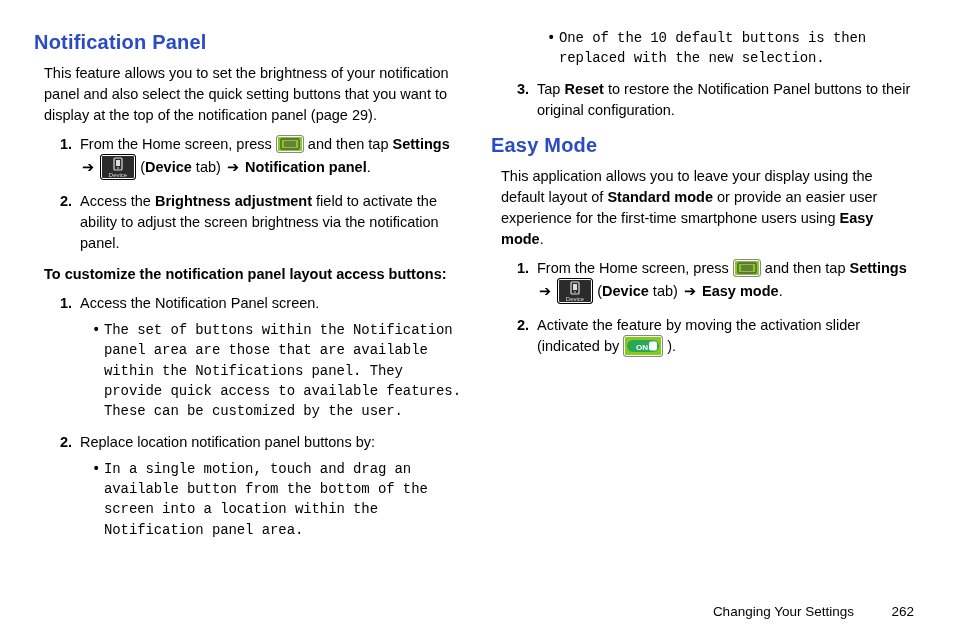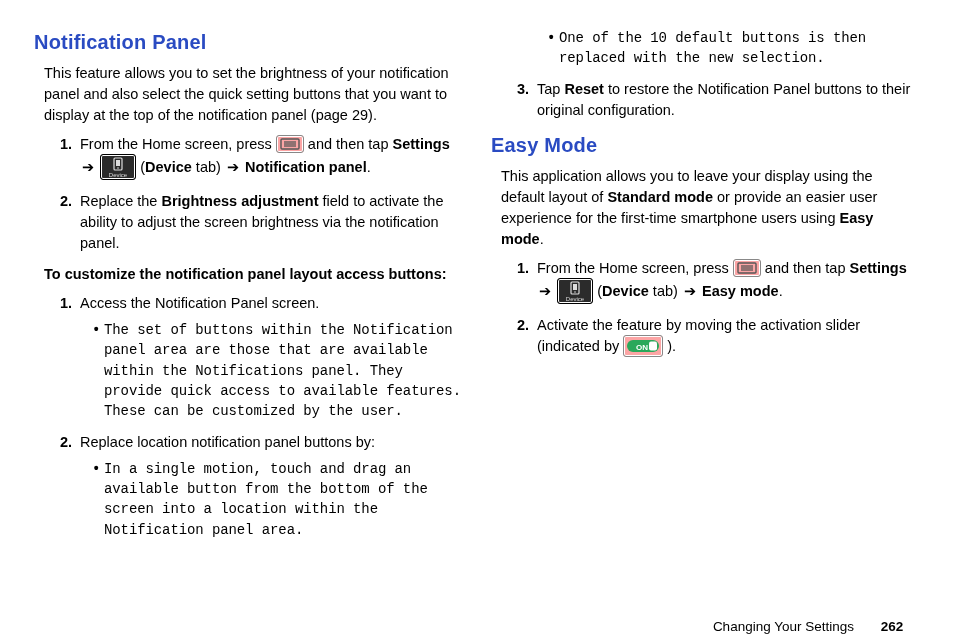--- a/index.html
+++ b/index.html
@@ -8,21 +8,21 @@
     width: 954px;
     height: 636px;
     background: #fff;
     font-family: Arial, Helvetica, sans-serif;
     color: #000;
   }
   .page {
     box-sizing: border-box;
     width: 954px;
     height: 636px;
-    padding: 28px 34px 2px 34px;
+    padding: 28px 34px 17px 34px;
     display: flex;
     flex-direction: column;
   }
   .cols {
     display: flex;
     gap: 28px;
     flex: 1 1 auto;
   }
   .col {
     width: 50%;
@@ -82,21 +82,21 @@
     top: 0;
     font-weight: 700;
   }
   .b { font-weight: 700; }
   .arrow { font-weight: 400; padding: 0 2px; }
   .icon-box {
     display: inline-block;
     vertical-align: middle;
     border: 1px solid #888;
     border-radius: 3px;
-    background: #fca5a5;
+    background: #84cc16;
     box-shadow: inset 0 0 0 1px #fff;
     box-sizing: border-box;
   }
   .menu-btn {
     width: 28px;
     height: 18px;
     position: relative;
     top: -1px;
   }
   .menu-btn svg { display: block; margin: 2px auto; }
@@ -119,23 +119,22 @@
   .toggle-on svg { display:block; }
   .footer {
     text-align: right;
     font-size: 13.5px;
     padding-right: 6px;
     padding-top: 6px;
   }
   .footer .pg {
     display: inline-block;
     width: 44px;
-    text-align: center;
+    text-align: right;
     padding-left: 16px;
-    font-weight: bold;
   }
 </style>
 </head>
 <body>
 
 <div class="page">
   <div class="cols">
 
     <div class="col">
       <div class="heading">Notification Panel</div>
@@ -161,21 +160,21 @@
               <rect x="15" y="5" width="4" height="6" fill="#ddd"></rect>
               <circle cx="17" cy="13" r="0.8" fill="#ddd"></circle>
               <text x="17" y="22" fill="#ddd" font-size="6" font-family="Arial" text-anchor="middle">Device</text>
             </svg>
           </span>
           <span> (</span><span class="b">Device</span><span> tab) </span>
           <span class="arrow">➔ </span>
           <span class="b">Notification panel</span><span>.</span>
         </li>
         <li>
-          <span>Replace the </span><span class="b">Brightness adjustment</span><span> field to activate the ability to adjust the screen brightness via the notification panel.</span>
+          <span>Access the </span><span class="b">Brightness adjustment</span><span> field to activate the ability to adjust the screen brightness via the notification panel.</span>
         </li>
       </ol>
 
       <div class="subhead">To customize the notification panel layout access buttons:</div>
 
       <ol class="steps">
         <li>
           <span>Access the Notification Panel screen.</span>
           <ul class="bullets">
             <li>The set of buttons within the Notification panel area are those that are available within the Notifications panel. They provide quick access to available features. These can be customized by the user.</li>

